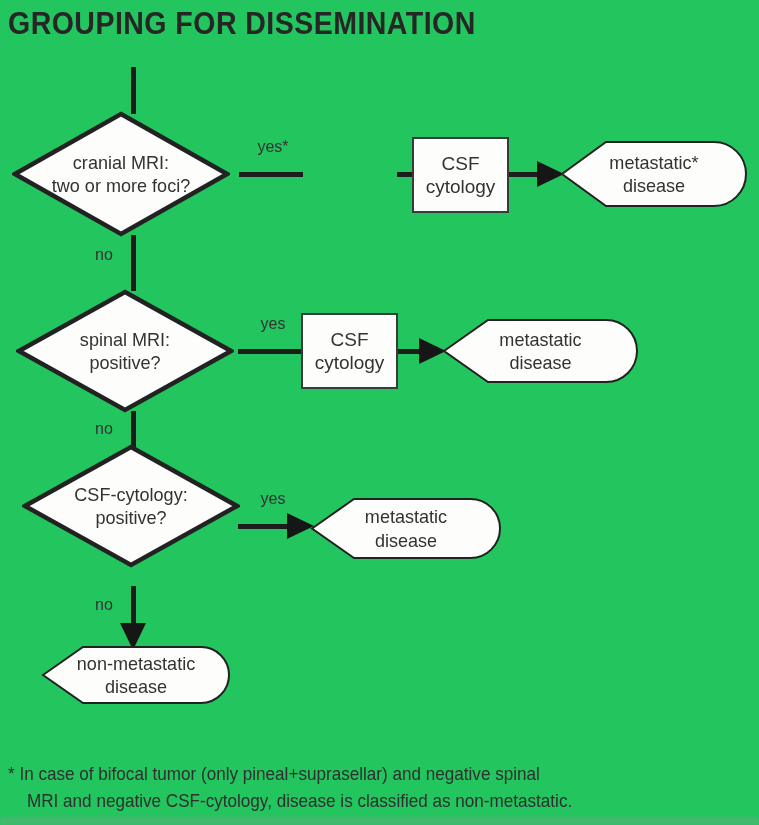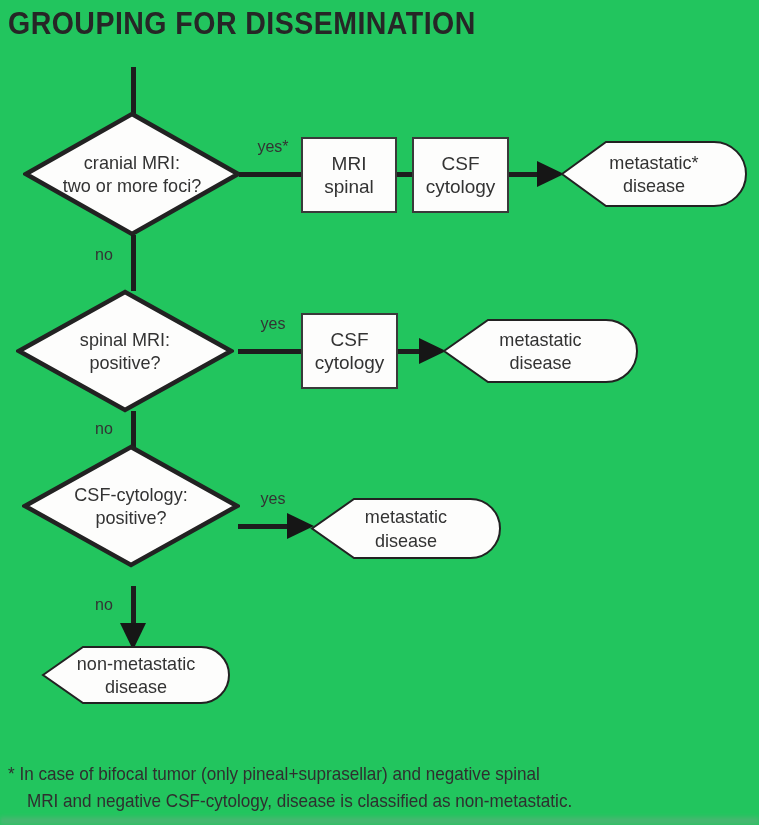--- a/index.html
+++ b/index.html
@@ -81,37 +81,33 @@
 </style>
 </head>
 <body>
 
 <div class="page">
 
   <div class="title">GROUPING FOR DISSEMINATION</div>
 
   <div class="vline" style="left:131px;top:67px;height:47px;"></div>
 
-  <div class="node" style="left:23px;top:111px;width:218px;height:126px;">
+  <div class="node" style="left:12px;top:111px;width:218px;height:126px;">
     <svg viewBox="0 0 218 126" preserveAspectRatio="none">
       <polygon class="stroke" stroke-width="4.5" points="109,3 215,63 109,123 3,63"></polygon>
     </svg>
     <div class="txt">
       <span>cranial MRI:</span>
       <span>two or more foci?</span>
     </div>
   </div>
 
   <div class="lbl" style="left:248px;top:138px;width:50px;text-align:center;">yes*</div>
   <div class="hline" style="left:239px;top:172px;width:64px;"></div>
 
-  <div class="pbox" style="left:301px;top:137px;width:96px;height:76px;">
-    <span>MRI</span>
-    <span>spinal</span>
-  </div>
 
   <div class="hline" style="left:397px;top:172px;width:15px;"></div>
 
   <div class="pbox" style="left:412px;top:137px;width:97px;height:76px;">
     <span>CSF</span>
     <span>cytology</span>
   </div>
 
   <div class="hline" style="left:509px;top:172px;width:32px;"></div>
   <div class="arrow-right" style="left:537px;top:161px;"></div>

